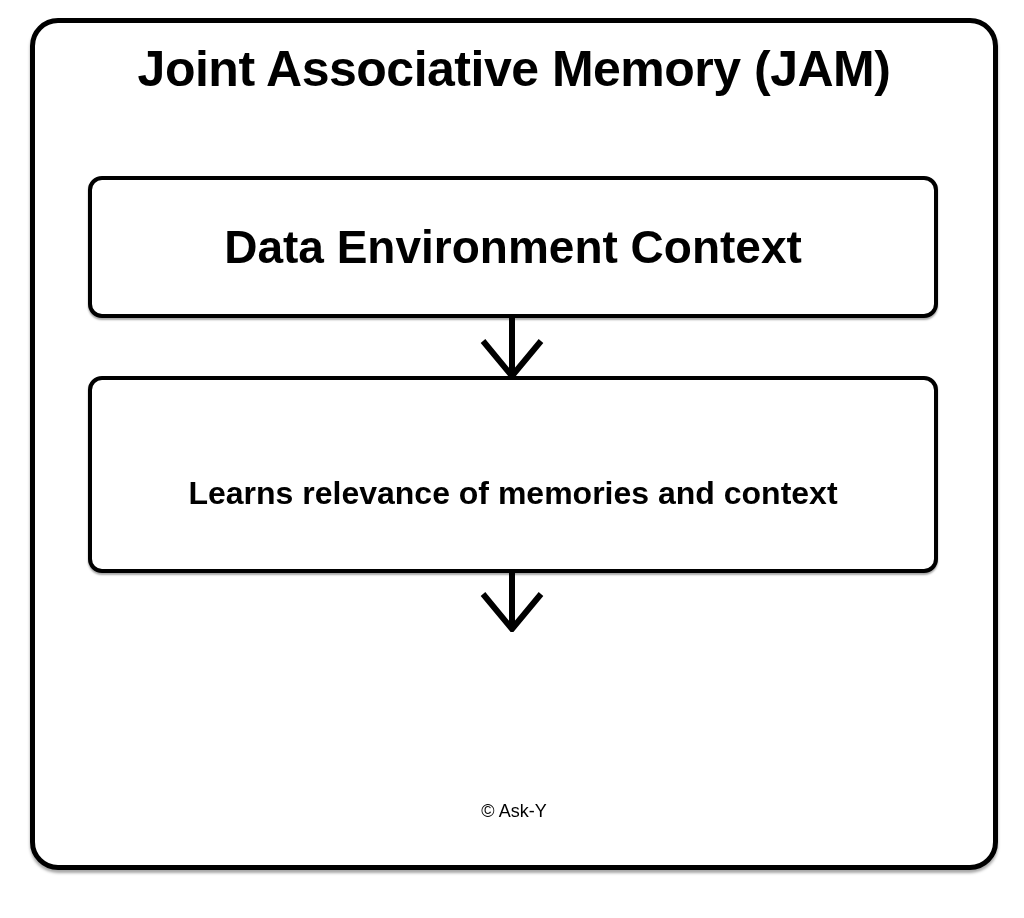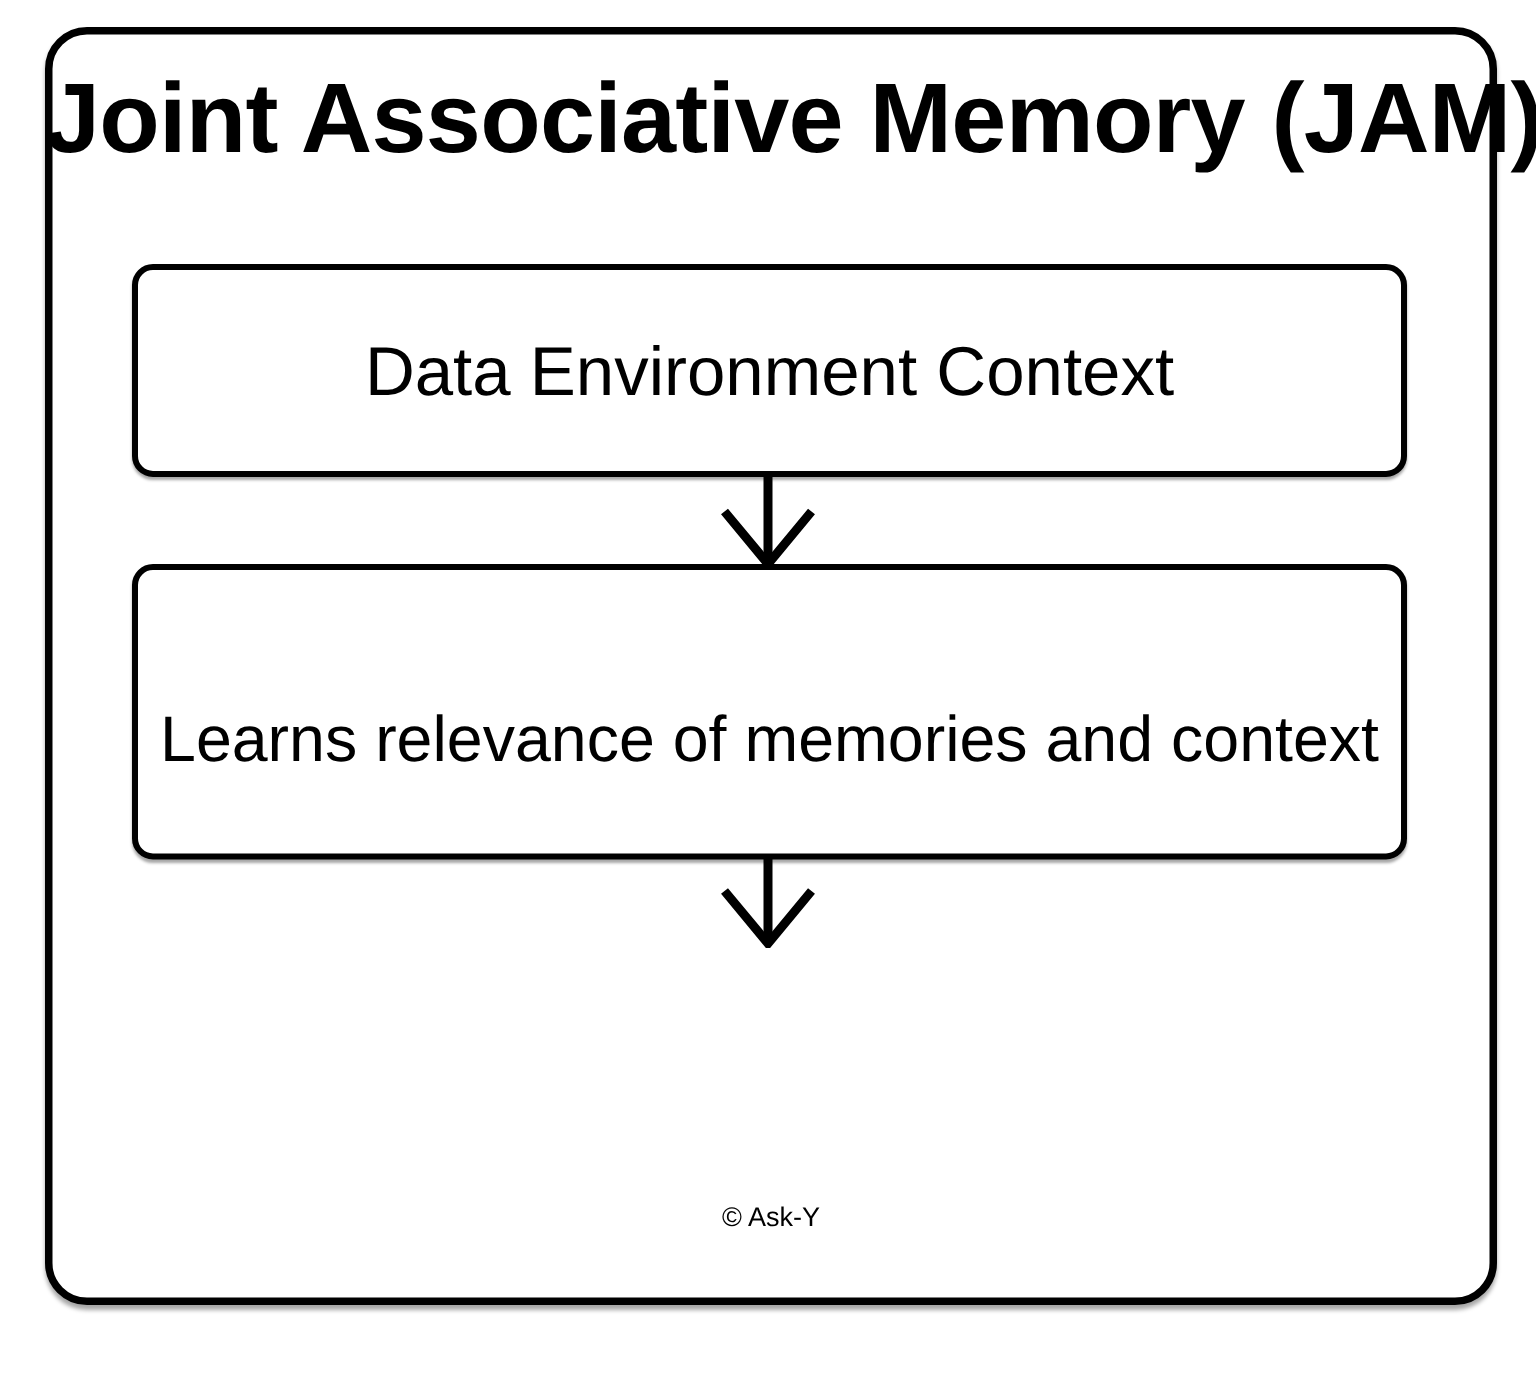--- a/index.html
+++ b/index.html
@@ -27,21 +27,21 @@
     border-radius: 28px;
     background: #ffffff;
     box-shadow: 0 3px 3px rgba(0,0,0,0.35);
   }
   .diagram-title {
     position: absolute;
     left: 30px;
     top: 42px;
     width: 968px;
     text-align: center;
-    font-size: 66px;
+    font-size: 50px;
     font-weight: bold;
     letter-spacing: -0.5px;
     line-height: 1.1;
     white-space: nowrap;
   }
   .node {
     position: absolute;
     left: 88px;
     width: 850px;
     box-sizing: border-box;
@@ -53,34 +53,34 @@
     flex-direction: column;
     align-items: center;
     justify-content: center;
     text-align: center;
   }
   .node-top    { top: 176px; height: 142px; }
   .node-middle { top: 376px; height: 197px; }
   .node-bottom { top: 628px; height: 143px; }
   .node-label {
     font-size: 46px;
-    font-weight: normal;
+    font-weight: bold;
     line-height: 1.15;
     white-space: nowrap;
   }
   .node-heading {
     font-size: 44px;
     font-weight: bold;
     line-height: 1.15;
     white-space: nowrap;
   }
   .node-sublabel {
     margin-top: 38px;
-    font-size: 43px;
-    font-weight: normal;
+    font-size: 32px;
+    font-weight: bold;
     line-height: 1.15;
     white-space: nowrap;
   }
   .arrow {
     position: absolute;
     left: 474px;
     width: 76px;
     height: 62px;
   }
   .arrow-1 { top: 317px; }

